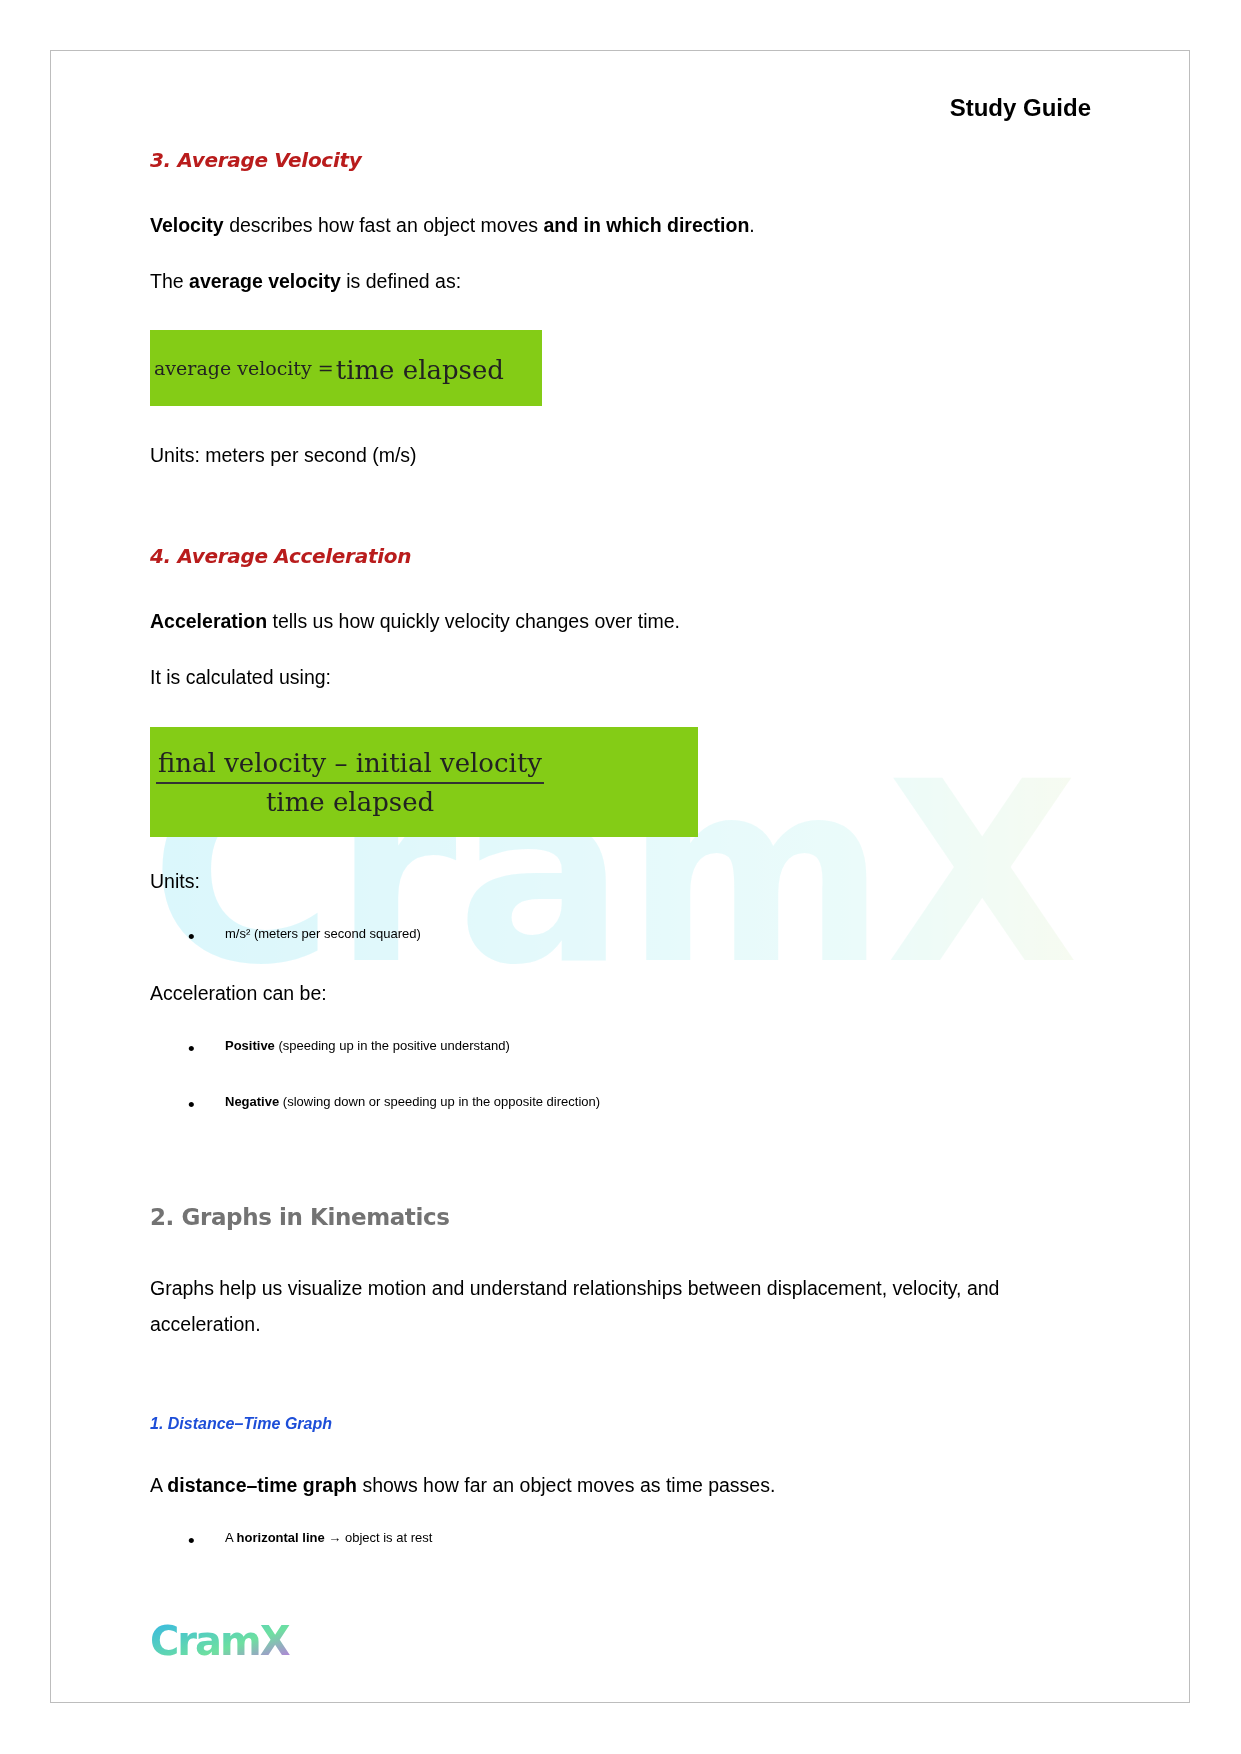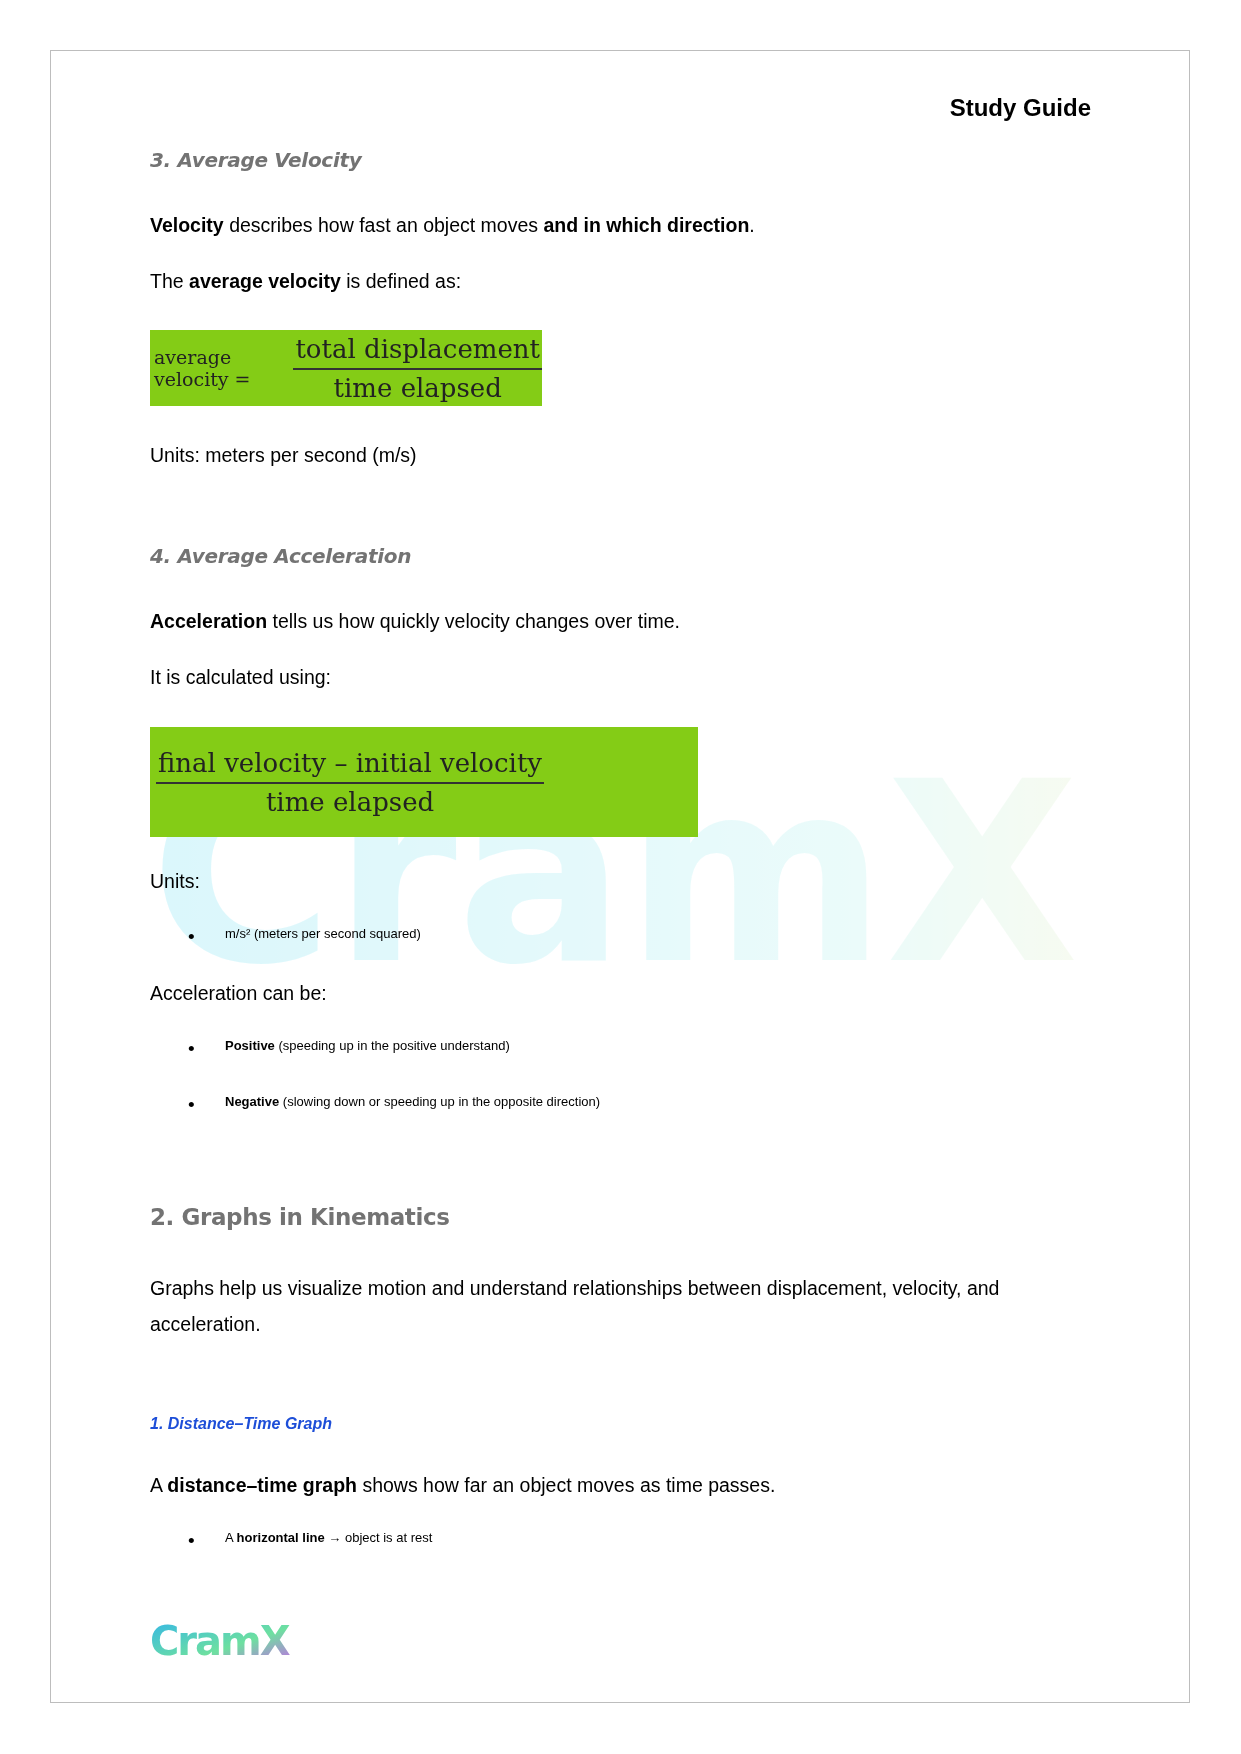--- a/index.html
+++ b/index.html
@@ -3,21 +3,21 @@
   <meta charset="utf-8">
   <style>
     html, body { margin: 0; padding: 0; background: #ffffff; }
     body { width: 1241px; height: 1754px; position: relative; overflow: hidden;
            font-family: "Liberation Sans", sans-serif; color: #000; }
     .page-frame { position: absolute; left: 50px; top: 50px; width: 1140px; height: 1653px;
                   border: 1px solid #bdbdbd; box-sizing: border-box; }
     .abs { position: absolute; }
     .doc-title { right: 150px; top: 88px; font-size: 24px; font-weight: bold; line-height: 40px; }
     .h3 { left: 150px; font-family: "DejaVu Sans", sans-serif; font-style: italic; font-weight: bold;
-          color: #737373; font-size: 20px; letter-spacing: -0.3px; }
+          color: #b91c1c; font-size: 20px; letter-spacing: -0.3px; }
     .h2 { left: 150px; font-family: "DejaVu Sans", sans-serif; font-weight: bold; color: #737373;
           font-size: 23px; letter-spacing: -0.4px; }
     .h4 { left: 150px; font-style: italic; font-weight: bold; color: #1d4ed8; font-size: 16px; }
     .p { left: 150px; font-size: 19.5px; line-height: 36px; width: 930px; }
     .bullet-dot { left: 188px; font-size: 19px; }
     .bullet-text { left: 225px; font-size: 13px; }
     .formula { background: #84cc16; font-family: "DejaVu Serif", "Liberation Serif", serif;
                color: #222; display: flex; align-items: center; }
     .frac { display: inline-flex; flex-direction: column; align-items: center; }
     .frac .num { padding: 0 2px 4px; border-bottom: 2px solid #333; white-space: nowrap; }
@@ -55,21 +55,20 @@
   <b>Velocity</b><span> describes how fast an object moves </span><b>and in which direction</b><span>.</span>
 </div>
 
 <div class="abs p" style="top:263px;">
   <span>The </span><b>average velocity</b><span> is defined as:</span>
 </div>
 
 <div class="abs formula formula1">
   <span style="padding-left:4px;">average velocity =</span>
   <span class="frac">
-    <span class="num">total displacement</span>
     <span class="den">time elapsed</span>
   </span>
 </div>
 
 <div class="abs p" style="top:437px;">Units: meters per second (m/s)</div>
 
 <div class="abs h3" style="top:544px;">4. Average Acceleration</div>
 
 <div class="abs p" style="top:603px;">
   <b>Acceleration</b><span> tells us how quickly velocity changes over time.</span>

